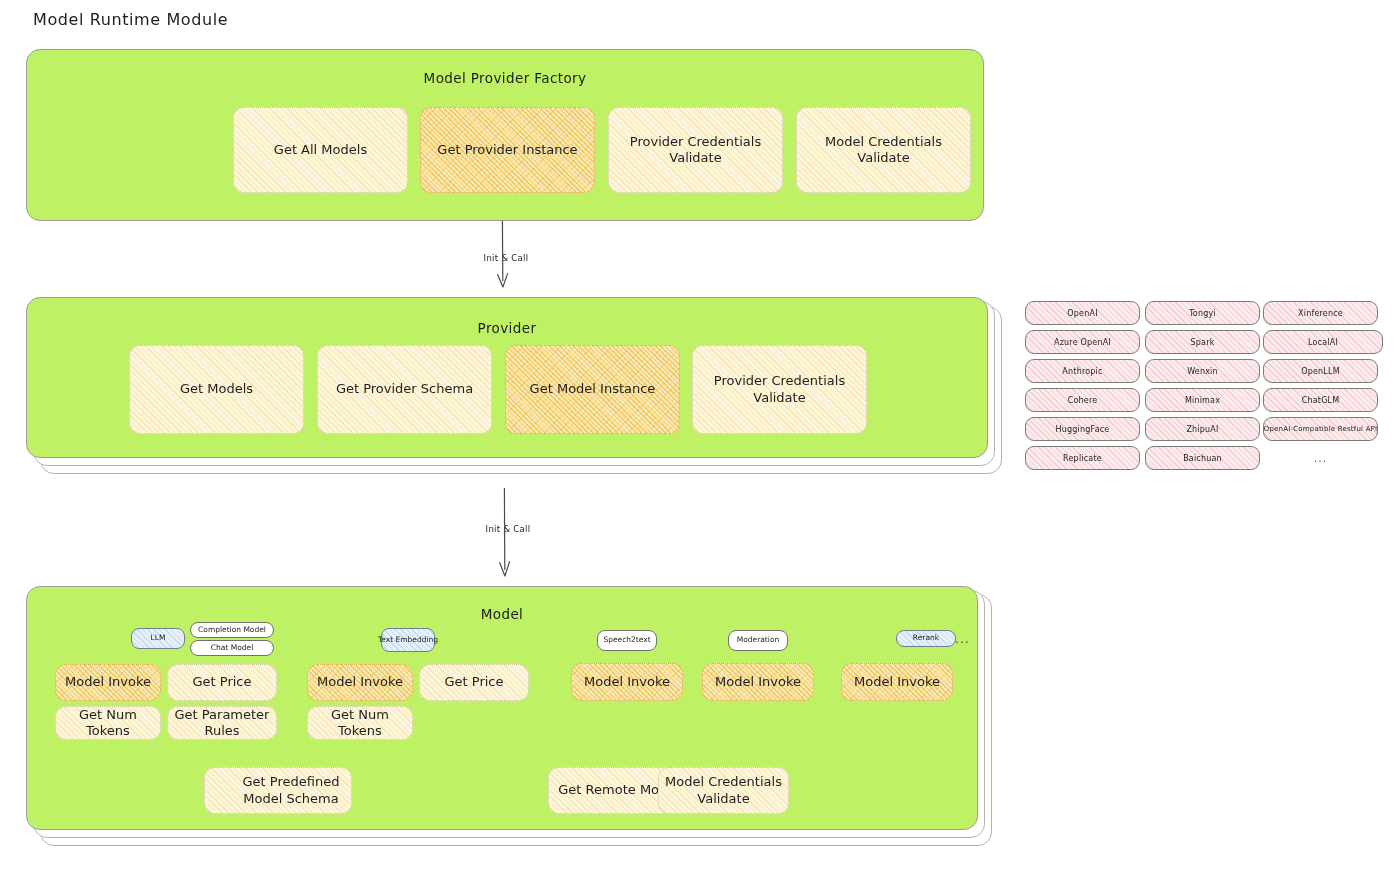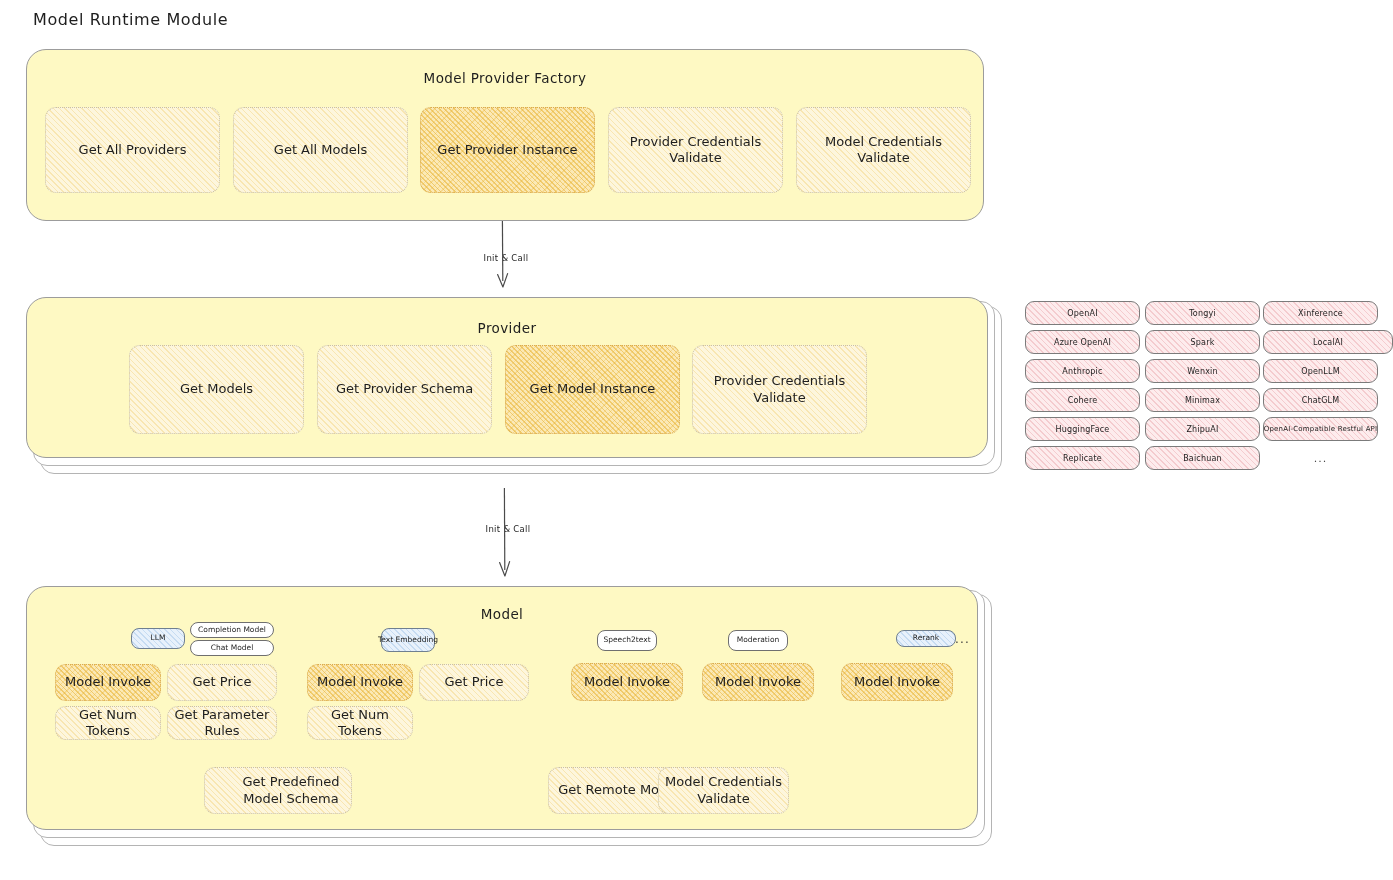--- a/index.html
+++ b/index.html
@@ -28,23 +28,23 @@
     top: 10px;
     font-size: 16px;
     letter-spacing: .6px;
     color: #1e1e1e;
     white-space: nowrap;
   }
 
   
   .card {
     position: absolute;
-    background: #fef9c3;
+    background: #bef264;
     border: 1.3px solid #9c9c9c;
-    border-radius: 20px;
+    border-radius: 14px;
     box-sizing: border-box;
     text-decoration: underline;
   }
   .card-stack-layer {
     position: absolute;
     background: #ffffff;
     border: 1.2px solid #b4b4b4;
     border-radius: 14px;
     box-sizing: border-box;
     z-index: 0;
@@ -184,21 +184,20 @@
 </head>
 <body>
 
 <div class="canvas">
 
   <div id="page-title">Model Runtime Module</div>
 
   <div class="card card-main" style="left:26px; top:49px; width:958px; height:172px;">
     <div class="card-title" style="top:20px;">Model Provider Factory</div>
 
-    <div class="hbox" style="left:18px; top:57px; width:175px; height:86px;">Get All Providers</div>
 
     <div class="hbox" style="left:206px; top:57px; width:175px; height:86px;">Get All Models</div>
 
     <div class="hbox strong" style="left:393px; top:57px; width:175px; height:86px;">Get Provider Instance</div>
 
     <div class="hbox" style="left:581px; top:57px; width:175px; height:86px;">Provider Credentials Validate</div>
 
     <div class="hbox" style="left:769px; top:57px; width:175px; height:86px;">Model Credentials Validate</div>
   </div>
 
@@ -233,21 +232,21 @@
     <div class="chip" style="left:1025px; top:446px; width:115px; height:24px;">Replicate</div>
 
     <div class="chip" style="left:1145px; top:301px; width:115px; height:24px;">Tongyi</div>
     <div class="chip" style="left:1145px; top:330px; width:115px; height:24px;">Spark</div>
     <div class="chip" style="left:1145px; top:359px; width:115px; height:24px;">Wenxin</div>
     <div class="chip" style="left:1145px; top:388px; width:115px; height:24px;">Minimax</div>
     <div class="chip" style="left:1145px; top:417px; width:115px; height:24px;">ZhipuAI</div>
     <div class="chip" style="left:1145px; top:446px; width:115px; height:24px;">Baichuan</div>
 
     <div class="chip" style="left:1263px; top:301px; width:115px; height:24px;">Xinference</div>
-    <div class="chip" style="left:1263px; top:330px; width:130px; height:24px;border-radius:9px;">LocalAI</div>
+    <div class="chip" style="left:1263px; top:330px; width:120px; height:24px;border-radius:9px;">LocalAI</div>
     <div class="chip" style="left:1263px; top:359px; width:115px; height:24px;">OpenLLM</div>
     <div class="chip" style="left:1263px; top:388px; width:115px; height:24px;">ChatGLM</div>
     <div class="chip" style="left:1263px; top:417px; width:115px; height:24px; font-size:7px;">OpenAI-Compatible Restful API</div>
     <div class="ellipsis-chip" style="left:1263px; top:452px; width:115px;">...</div>
   </div>
 
   <svg class="arrow" style="left:492px; top:488px;" width="26" height="98" viewBox="0 0 26 98">
     <path d="M12.4 0 L12.8 82" stroke="#4a4a4a" stroke-width="1.2" fill="none"></path>
     <path d="M7.6 74.5 L12.9 88 L17.6 73.6" stroke="#4a4a4a" stroke-width="1.2" fill="none" stroke-linecap="round" stroke-linejoin="round"></path>
   </svg>

